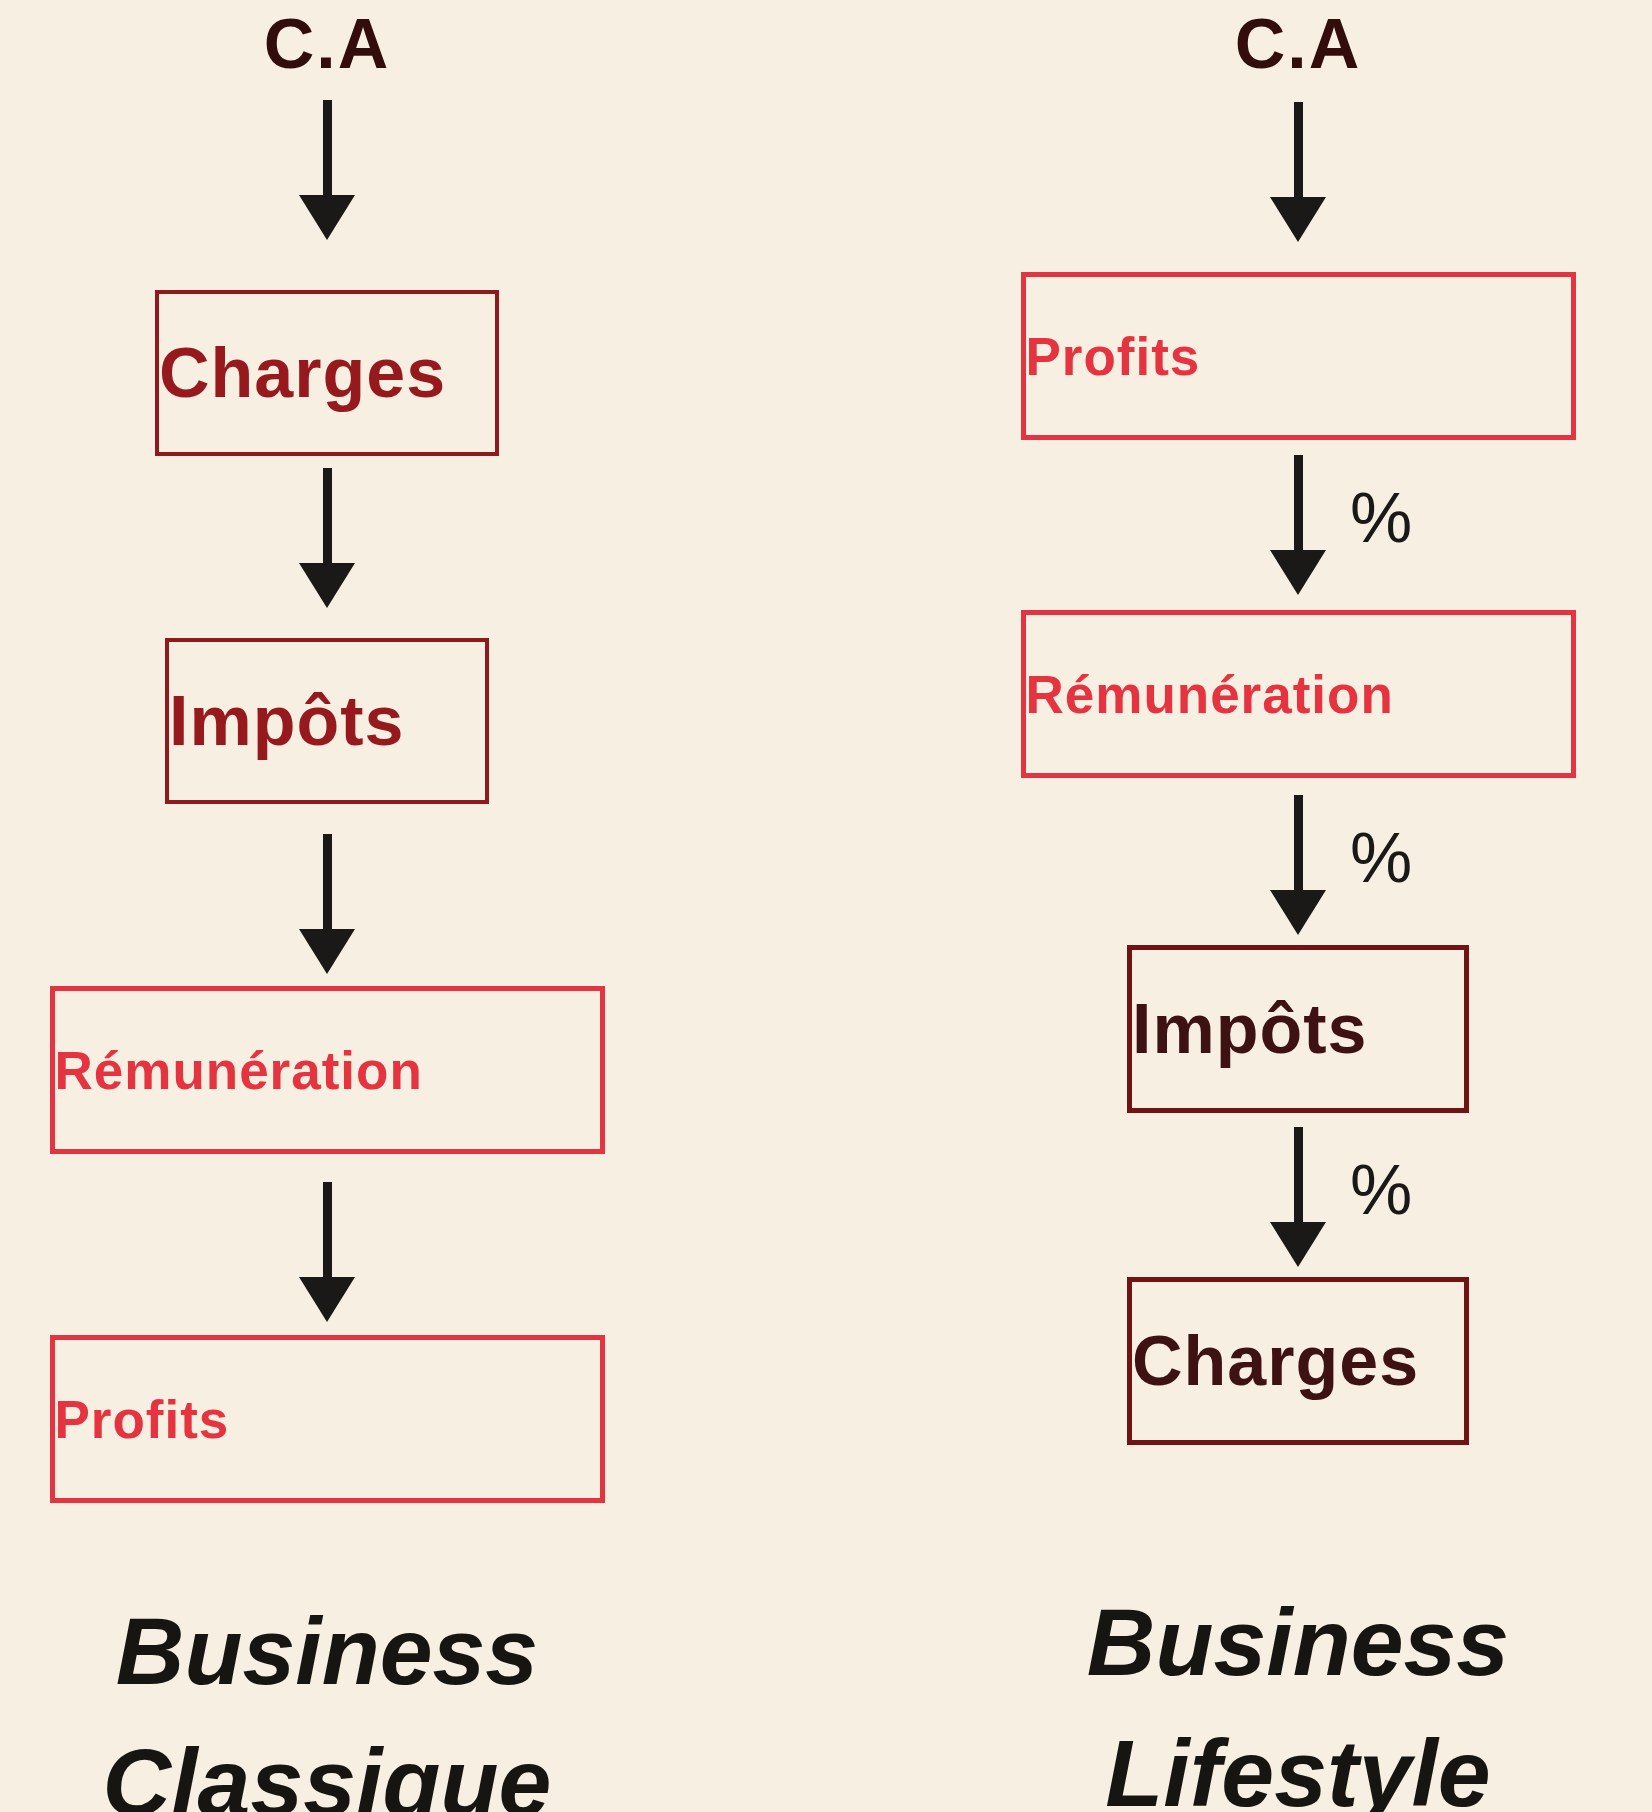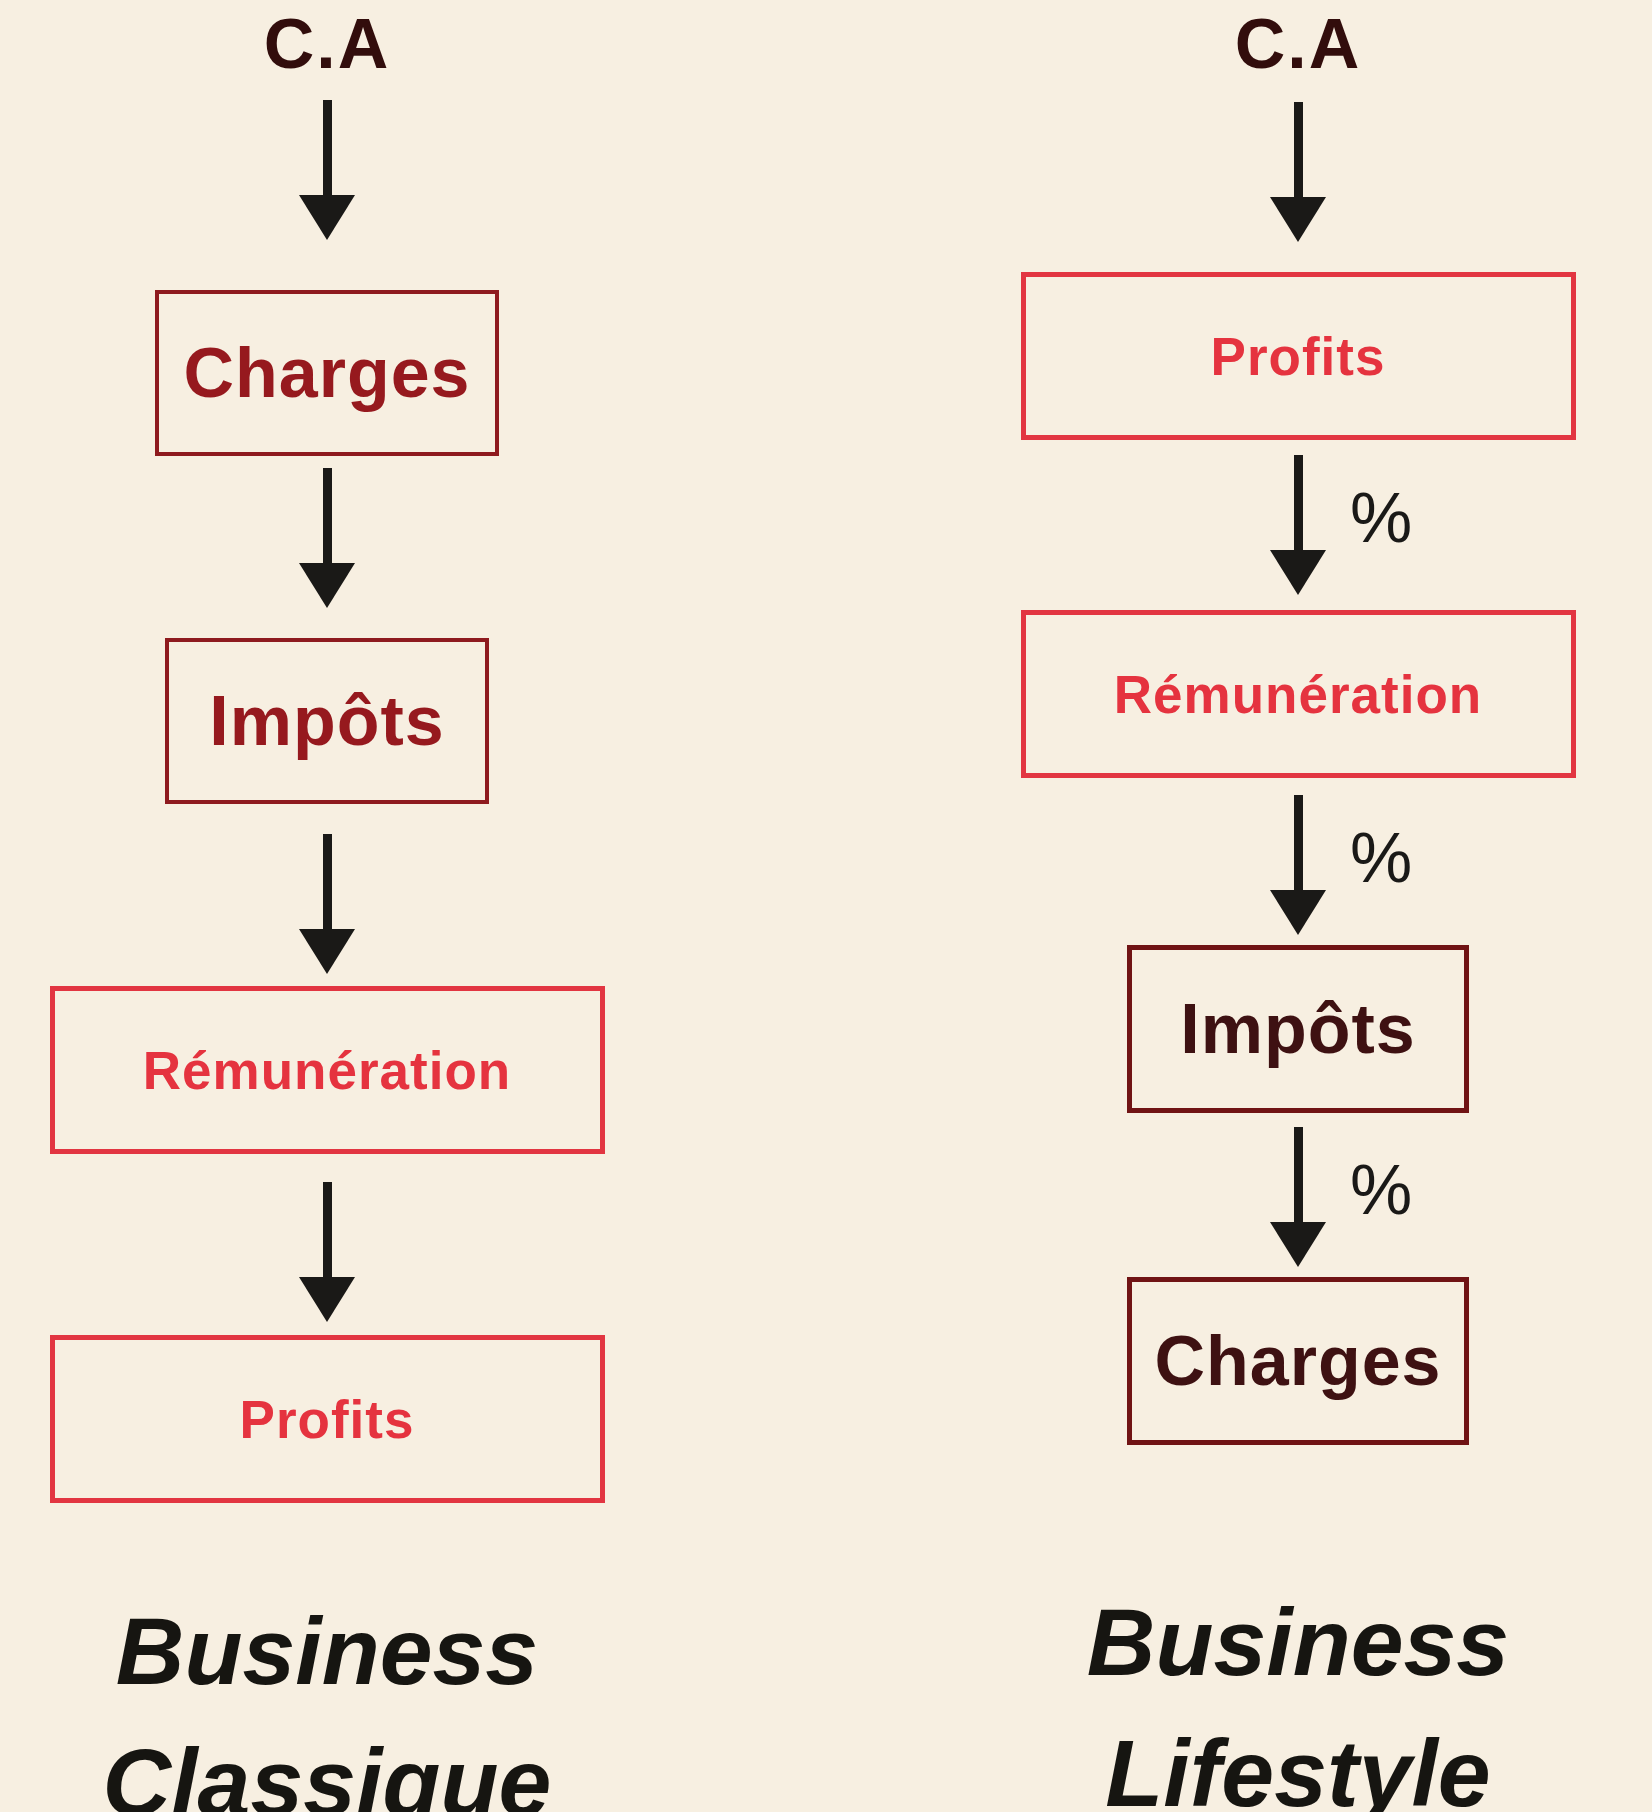--- a/index.html
+++ b/index.html
@@ -63,21 +63,21 @@
     top: 45%;
     transform: translateY(-50%);
     font-size: 70px;
     font-weight: normal;
     color: var(--arrow-color);
   }
 
   .box {
     display: flex;
     align-items: center;
-    justify-content: center;
+    justify-content: flex-start;
     background: var(--background);
     text-align: center;
     font-weight: bold;
     letter-spacing: 1px;
     line-height: 1;
   }
   .box.small { width: 344px; height: 166px; font-size: 70px; }
   .box.small.narrow { width: 324px; }
   .box.wide  { width: 555px; height: 168px; font-size: 53px; }
   .box.dark-red   { border: 4px solid var(--dark-red-border); color: var(--dark-red-text); }

